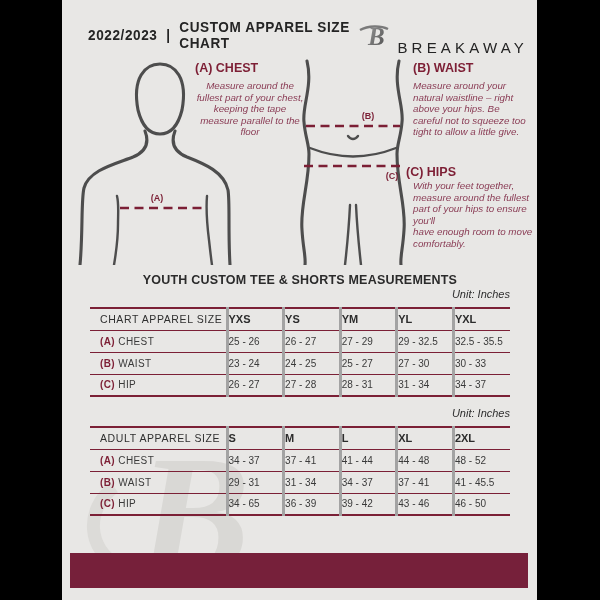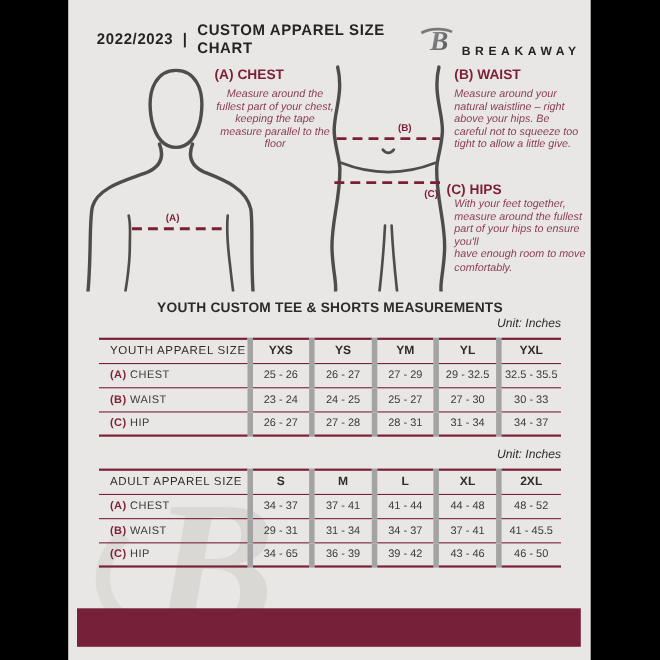--- a/index.html
+++ b/index.html
@@ -10,42 +10,42 @@
 
   
   .watermark{position:absolute;left:8px;top:415px;z-index:0;}
 
   
   .hdr{position:absolute;left:26px;top:18px;width:440px;height:34px;display:flex;
        align-items:center;justify-content:space-between;z-index:2;}
   .hdr-title{display:flex;gap:9px;align-items:center;font-weight:700;font-size:14px;
              letter-spacing:.6px;color:#242424;transform:scaleX(.97);transform-origin:left;}
   .brand{display:flex;align-items:center;gap:6px;}
-  .brand-name{font-weight:700;font-size:11px;letter-spacing:4.2px;color:#242424;margin-top:24px;}
+  .brand-name{font-weight:400;font-size:15px;letter-spacing:4.2px;color:#242424;margin-top:24px;}
 
   
   .fig{position:absolute;z-index:1;}
   .fig path{fill:none;stroke:#4d4d4d;stroke-width:3.1;stroke-linecap:round;}
   .fig .dash{stroke:#7b1f35;stroke-width:2.6;stroke-dasharray:9 5.5;stroke-linecap:butt;}
   .fig .thin{stroke-width:2.4;}
   .diag-label{font-size:9px;font-weight:700;fill:#7b1f35;font-family:"Liberation Sans",sans-serif;}
 
   .sec-head{position:absolute;font-size:12.5px;font-weight:700;color:#7d1f35;z-index:1;}
   .sec-body{position:absolute;font-size:9.8px;font-style:italic;line-height:11.6px;
             color:#8a3c55;z-index:1;white-space:pre-line;}
 
   
   .tbl-block{position:absolute;left:28px;width:420px;z-index:1;}
   .tbl-title{text-align:center;font-size:12.5px;font-weight:700;letter-spacing:.2px;color:#2b2b2b;}
   .tbl-unit{text-align:right;font-size:11px;font-style:italic;color:#2e2e2e;margin-top:1px;}
   table.size-table{width:420px;border-collapse:collapse;table-layout:fixed;margin-top:7px;
                    border-top:2px solid #7b2036;border-bottom:2px solid #7b2036;}
   table.size-table tr{border-bottom:1.5px solid #7b2036;}
-  table.size-table th,table.size-table td{border-left:5px solid #a3a3a3;height:22px;
-        padding:0;text-align:center;font-size:10px;color:#3a3a3a;font-weight:400;}
+  table.size-table th,table.size-table td{border-left:3px solid #a3a3a3;height:22px;
+        padding:0;text-align:left;font-size:10px;color:#3a3a3a;font-weight:400;}
   table.size-table th{font-size:11px;font-weight:700;color:#2c2c2c;}
   table.size-table th.lbl,table.size-table td.lbl{border-left:none;width:137px;
         text-align:left;padding-left:10px;}
   table.size-table th.lbl{font-weight:400;font-size:10.5px;letter-spacing:.6px;color:#2f2f2f;}
   td.lbl{font-size:11px;letter-spacing:.4px;color:#2c2c2c;}
   td.lbl .pfx{color:#7d1f35;font-weight:700;}
 
   
   .footer-bar{position:absolute;left:8px;top:553px;width:458px;height:35px;
               background:#76203a;z-index:2;}
@@ -116,21 +116,21 @@
     <div class="sec-head" style="left:344px;top:165px;">(C) HIPS</div>
     <div class="sec-body" style="left:351px;top:180px;width:120px;">With your feet together, measure around the fullest part of your hips to ensure you'll
 have enough room to move comfortably.</div>
 
     <div class="tbl-block" style="top:273px;">
       <div class="tbl-title">YOUTH CUSTOM TEE &amp; SHORTS MEASUREMENTS</div>
       <div class="tbl-unit">Unit: Inches</div>
       <table class="size-table">
         <tbody>
             <tr>
-          <th class="lbl">YOUTH APPAREL SIZE</th>
+          <th class="lbl">CHART APPAREL SIZE</th>
           <th>YXS</th>
           <th>YS</th>
           <th>YM</th>
           <th>YL</th>
           <th>YXL</th>
         </tr>
         <tr>
           <td class="lbl"><span class="pfx">(A)</span> <span>CHEST</span></td>
           <td>25 - 26</td>
           <td>26 - 27</td>

